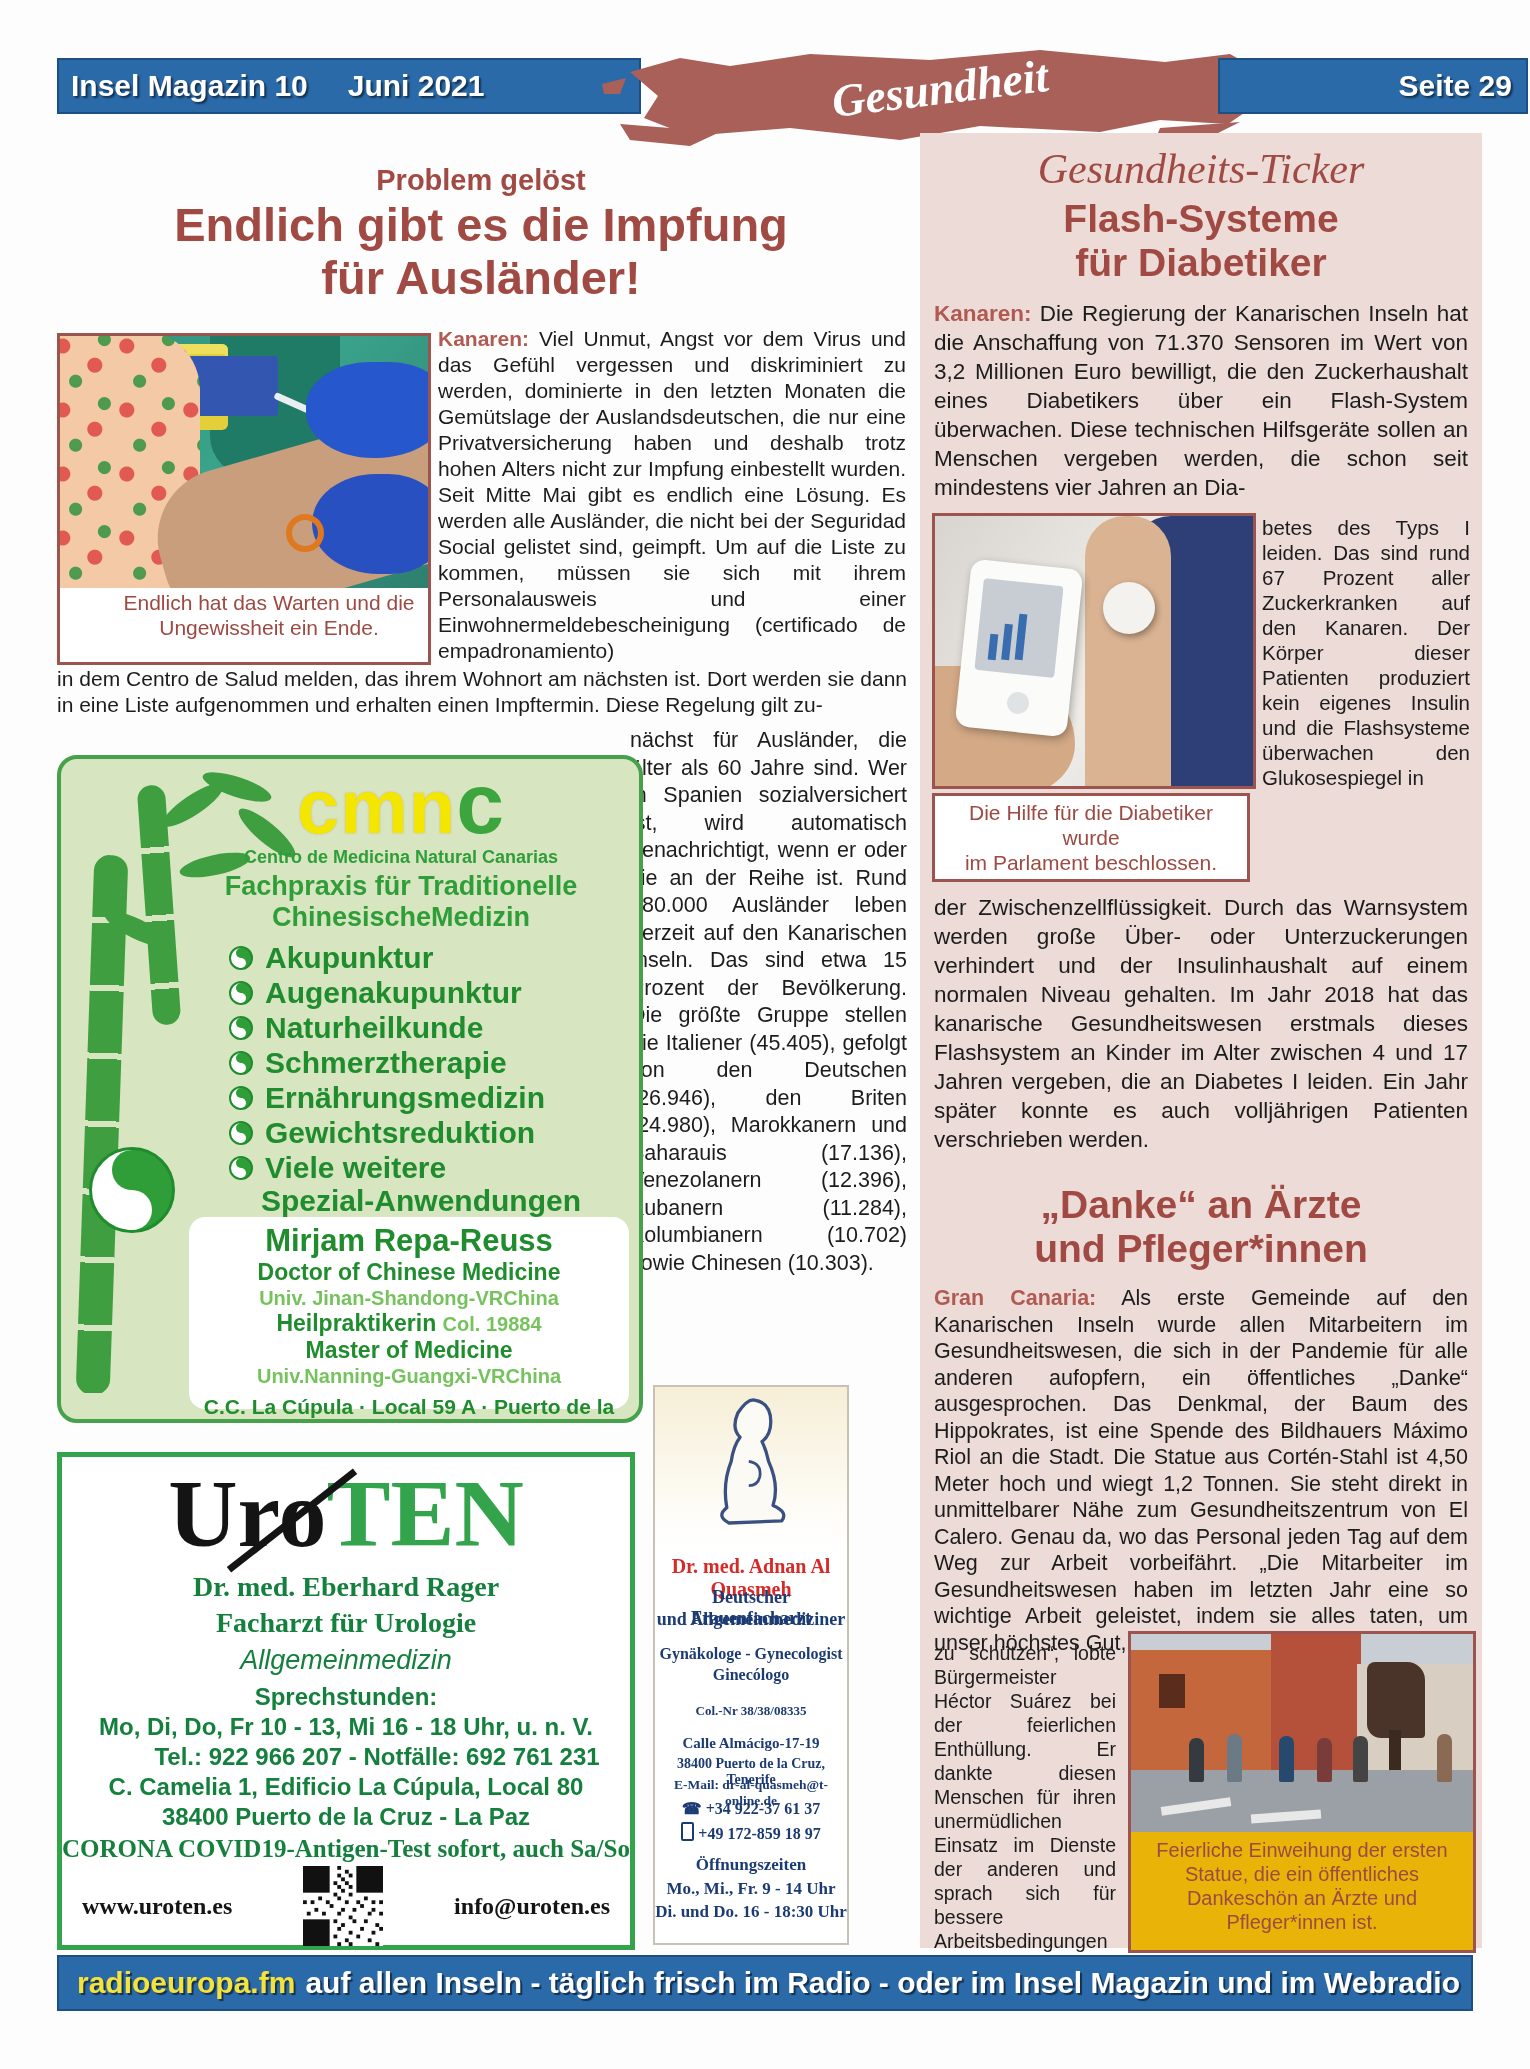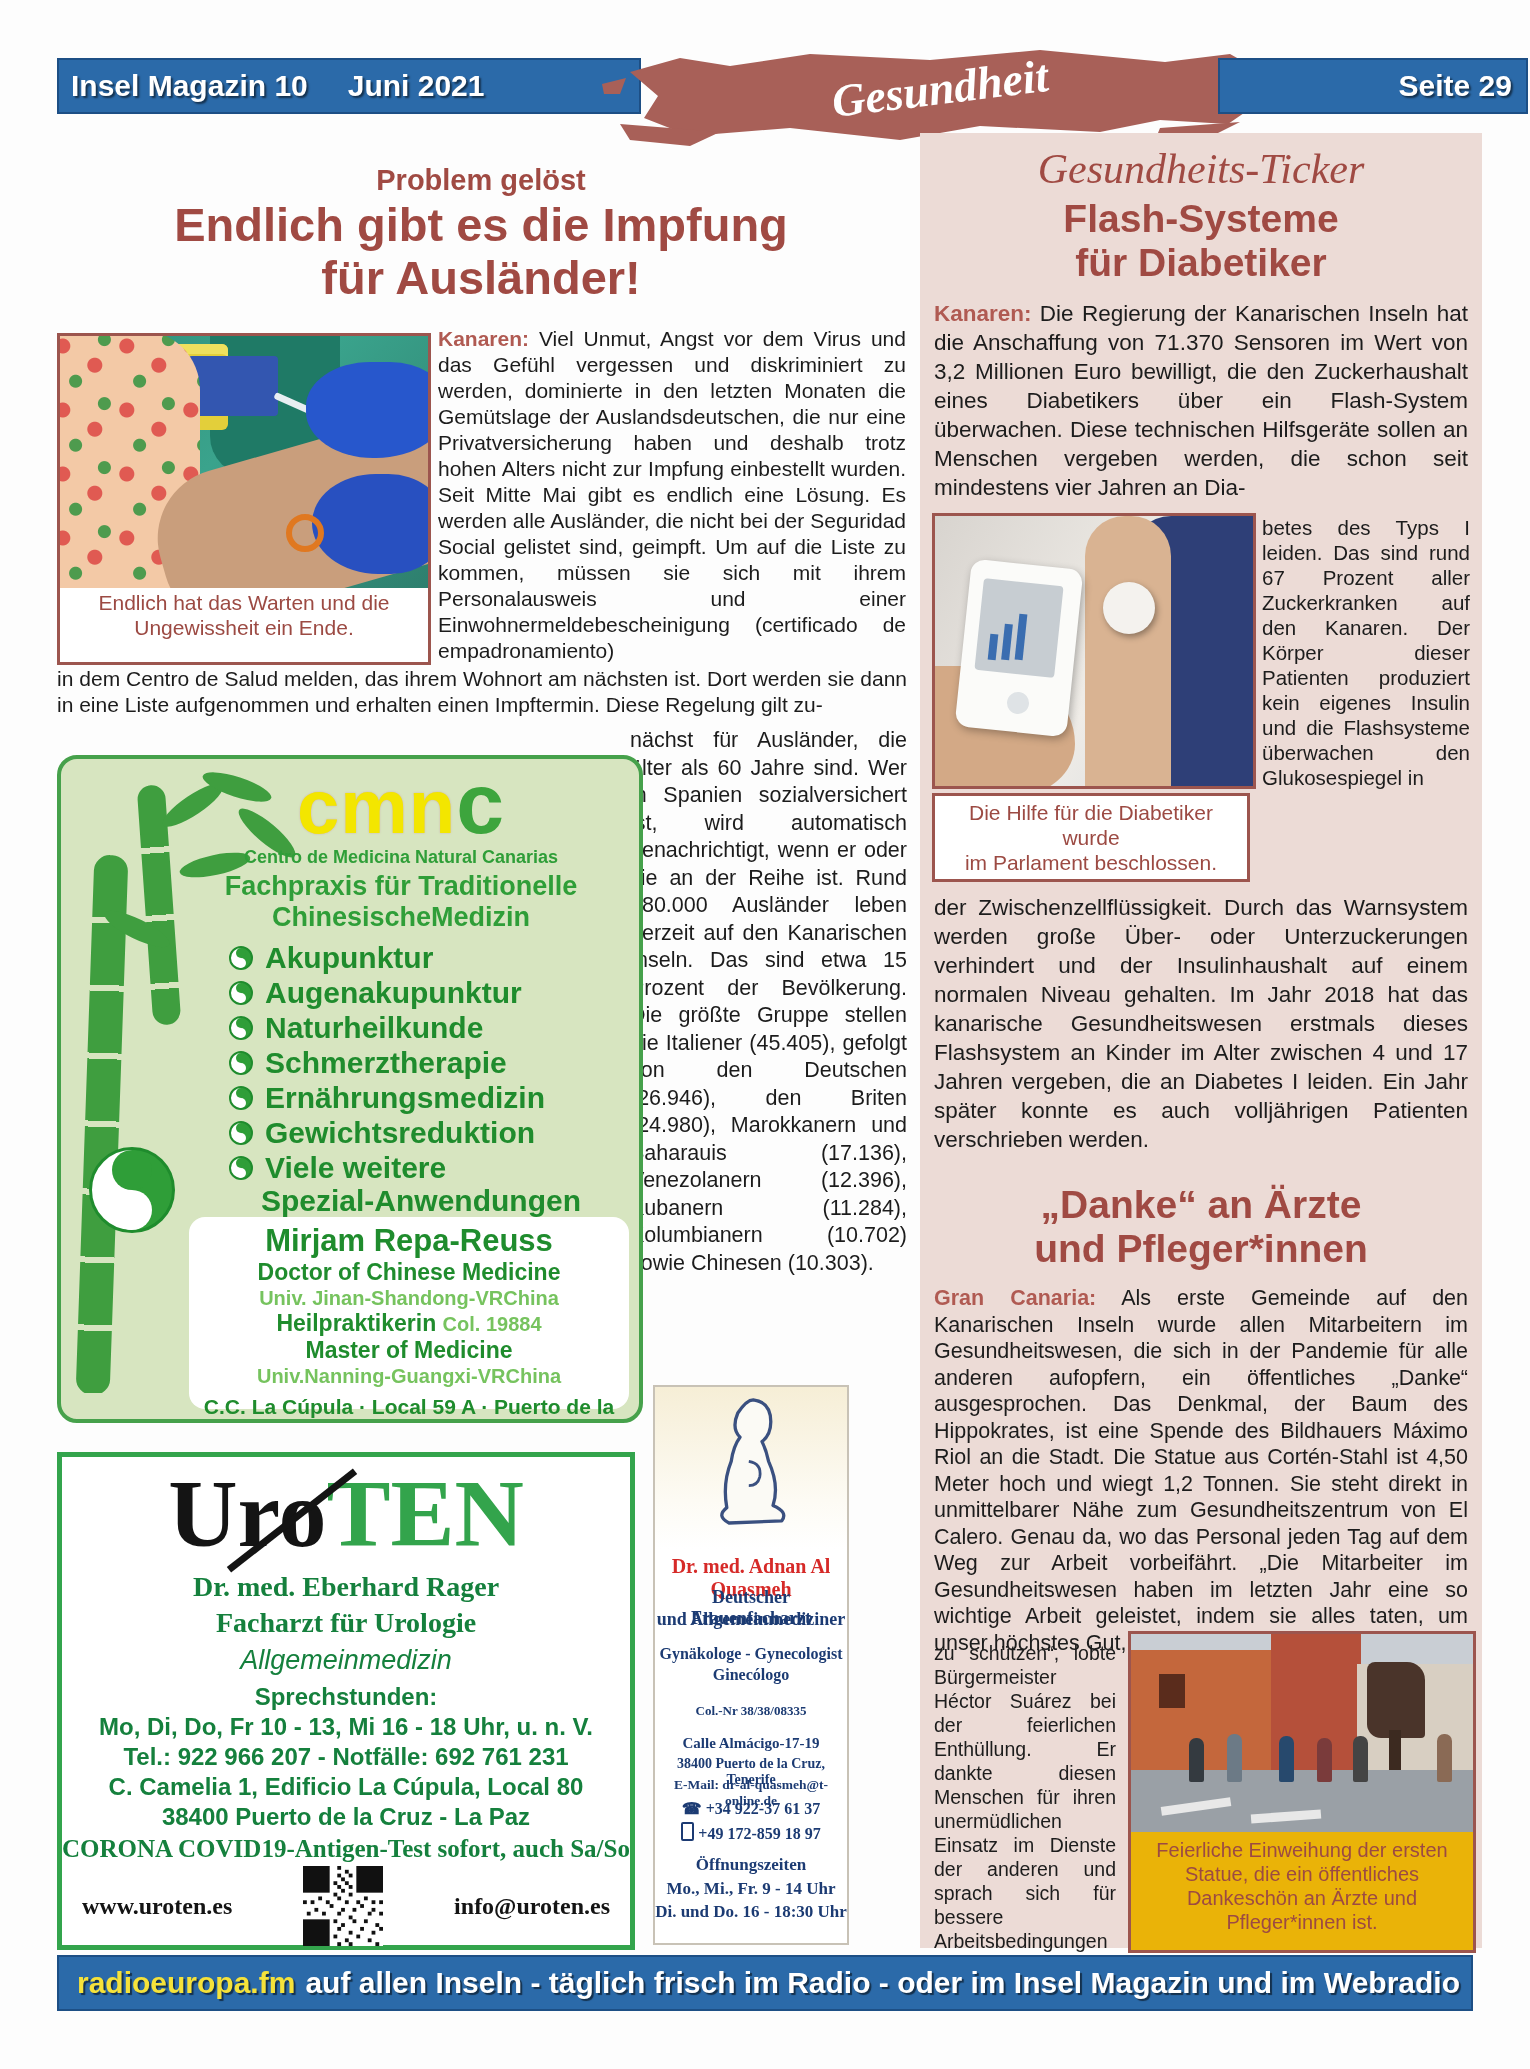--- a/index.html
+++ b/index.html
@@ -16,21 +16,21 @@
   .brush-label{position:absolute;left:0;top:34px;width:100%;text-align:center;
         font-family:"Liberation Serif",serif;font-style:italic;font-weight:bold;font-size:46px;
         color:#fff;transform:rotate(-7deg);}
 
   
   .kicker{left:57px;top:164px;width:848px;text-align:center;font-size:29px;font-weight:bold;color:#a04a43;}
   .h1{left:57px;top:198px;width:848px;text-align:center;font-size:47px;line-height:53px;font-weight:bold;color:#a04a43;}
   .body-p{font-size:21px;line-height:26px;color:#1c1c1c;text-align:justify;}
   .lead{color:#b05a52;font-weight:bold;}
   .fig{border:3px solid #9c554e;background:#fff;}
-  .cap{color:#9c4a43;font-size:21px;line-height:25px;text-align:center;font-weight:normal;}
+  .cap{color:#9c4a43;font-size:21px;line-height:25px;text-align:center;font-weight:normal;padding-left:25px;}
 
   .fig-vax{left:57px;top:333px;width:368px;height:326px;}
   .vax-photo{position:absolute;left:0;top:0;width:100%;height:252px;overflow:hidden;
              background:linear-gradient(135deg,#2f8f7b,#3aa38c 45%,#2e7f6e);}
   .vax-caption{position:absolute;left:0;top:254px;width:100%;}
 
   .p-impfung1{left:438px;top:326px;width:468px;}
   .p-impfung2{left:57px;top:666px;width:850px;}
   .p-impfung3{left:630px;top:727px;width:277px;line-height:27.5px;font-size:21.5px;}
 
@@ -218,21 +218,21 @@
   </div>
 
   <div class="abs uroten">
     <div class="uro-logo"><span class="b">U</span><span class="b">ro</span><span class="g">TEN</span></div>
     <div class="uro-slash"></div>
     <div class="uro-line uro-serif" style="top:114px;">Dr. med. Eberhard Rager</div>
     <div class="uro-line uro-serif" style="top:150px;">Facharzt für Urologie</div>
     <div class="uro-line uro-it" style="top:188px;">Allgemeinmedizin</div>
     <div class="uro-line uro-sans" style="top:226px;">Sprechstunden:</div>
     <div class="uro-line uro-sans" style="top:256px;">Mo, Di, Do, Fr 10 - 13, Mi 16 - 18 Uhr, u. n. V.</div>
-    <div class="uro-line uro-sans" style="top:286px;">Tel.: 922 966 207 - Notfälle: 692 761 231</div>
+    <div class="uro-line uro-sans" style="top:286px;padding-left:31px;">Tel.: 922 966 207 - Notfälle: 692 761 231</div>
     <div class="uro-line uro-sans" style="top:316px;">C. Camelia 1, Edificio La Cúpula, Local 80</div>
     <div class="uro-line uro-sans" style="top:346px;">38400 Puerto de la Cruz - La Paz</div>
     <div class="uro-line uro-serif" style="top:378px;font-size:25px;">CORONA COVID19-Antigen-Test sofort, auch Sa/So</div>
     <div class="uro-bottom">
       <span class="uro-web">www.uroten.es</span>
       <svg width="80" height="80" viewBox="0 0 105 105" style="background:#fff;">
         <g fill="#111">
           <rect x="0" y="0" width="35" height="35"></rect>
             <rect x="70" y="0" width="35" height="35"></rect>
             <rect x="0" y="70" width="35" height="35"></rect>

